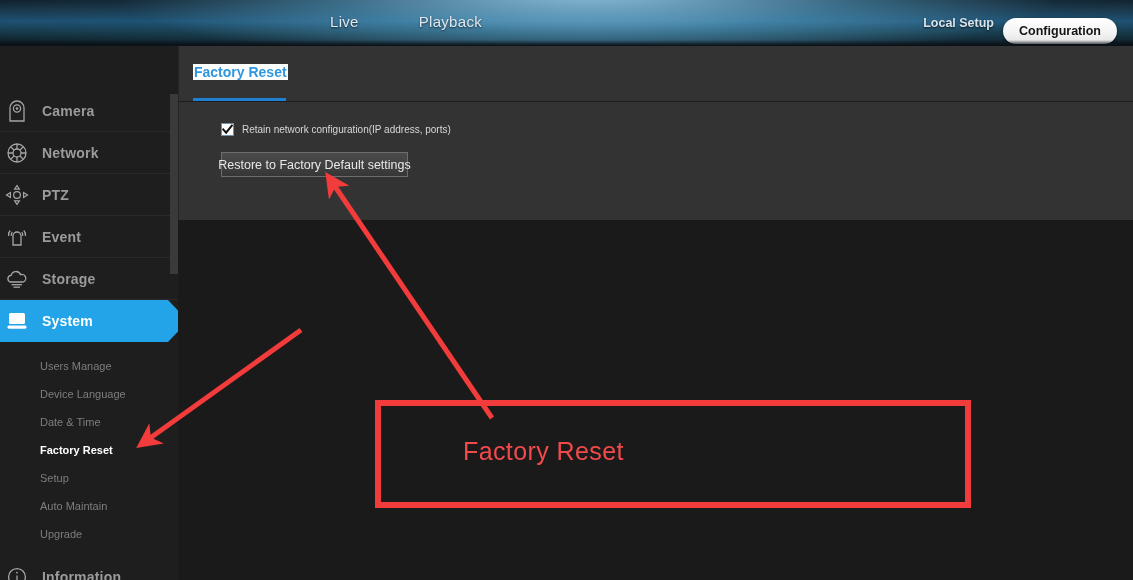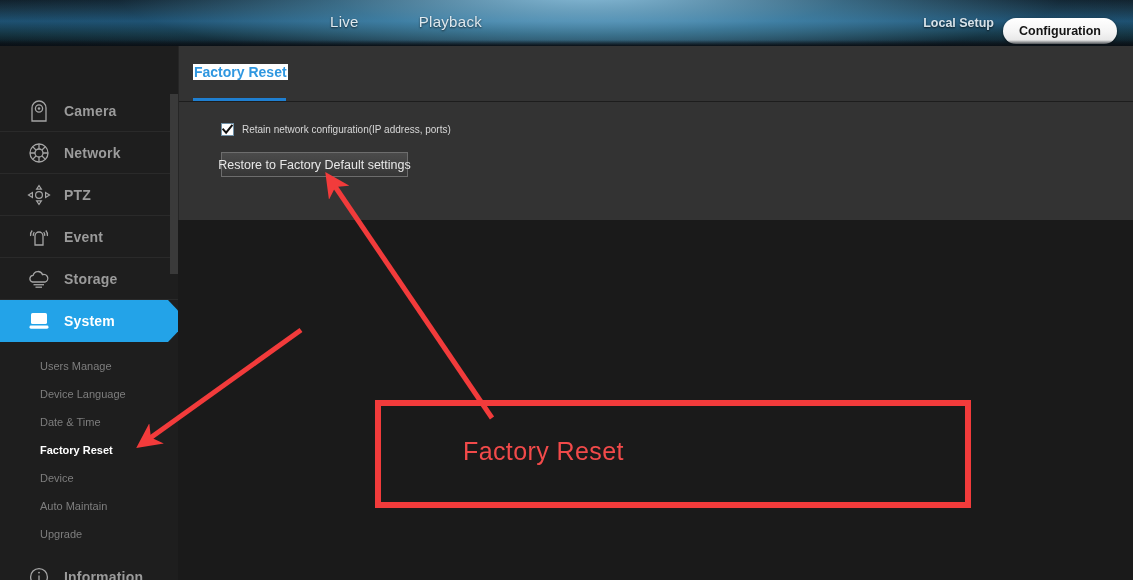--- a/index.html
+++ b/index.html
@@ -94,21 +94,21 @@
     background: #1e1e1e;
     overflow: hidden;
   }
   .sidebar-top-gap { height: 44px; background: #1e1e1e; }
 
   .nav-item {
     position: relative;
     height: 42px;
     display: flex;
     align-items: center;
-    padding-left: 24px;
+    padding-left: 2px;
     border-bottom: 1px solid #2a2a2a;
     cursor: pointer;
   }
   .nav-item .ico {
     width: 30px;
     height: 26px;
     display: flex;
     align-items: center;
     justify-content: center;
     flex: 0 0 30px;
@@ -353,21 +353,21 @@
       </span>
       <span class="lbl">System</span>
     </div>
 
     <div style="height:10px"></div>
 
     <div class="sub-item">Users Manage</div>
     <div class="sub-item">Device Language</div>
     <div class="sub-item">Date &amp; Time</div>
     <div class="sub-item selected">Factory Reset</div>
-    <div class="sub-item">Device</div>
+    <div class="sub-item">Setup</div>
     <div class="sub-item">Auto Maintain</div>
     <div class="sub-item">Upgrade</div>
 
     <div style="height:8px"></div>
 
     <div class="nav-item" style="border-bottom:none">
       <span class="ico">
         <svg width="20" height="20" viewBox="0 0 20 20" fill="none" stroke="#a5a5a5" stroke-width="1.3">
           <circle cx="10" cy="10" r="8.4"></circle>
           <circle cx="10" cy="5.6" r="0.95" fill="#a5a5a5" stroke="none"></circle>

